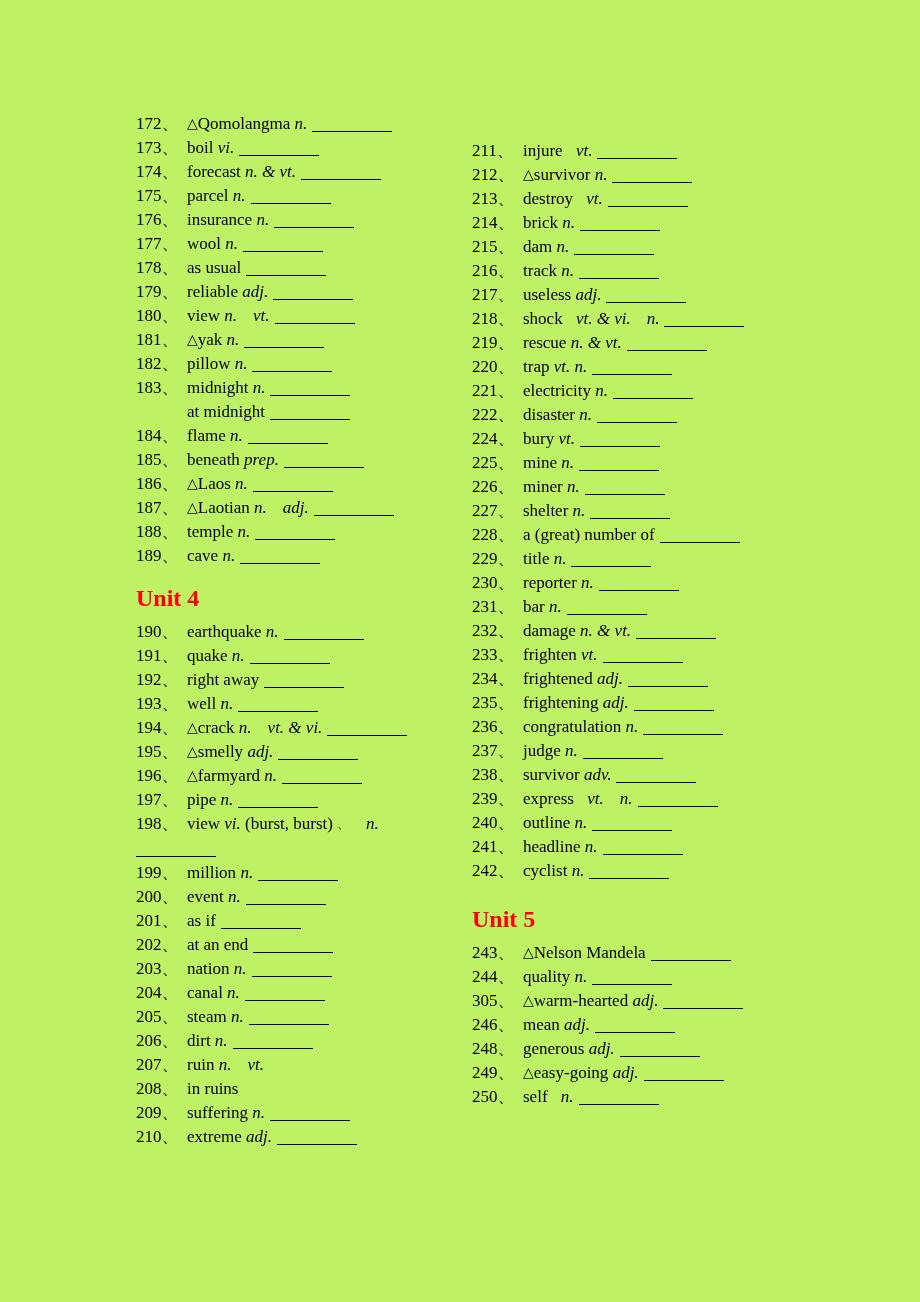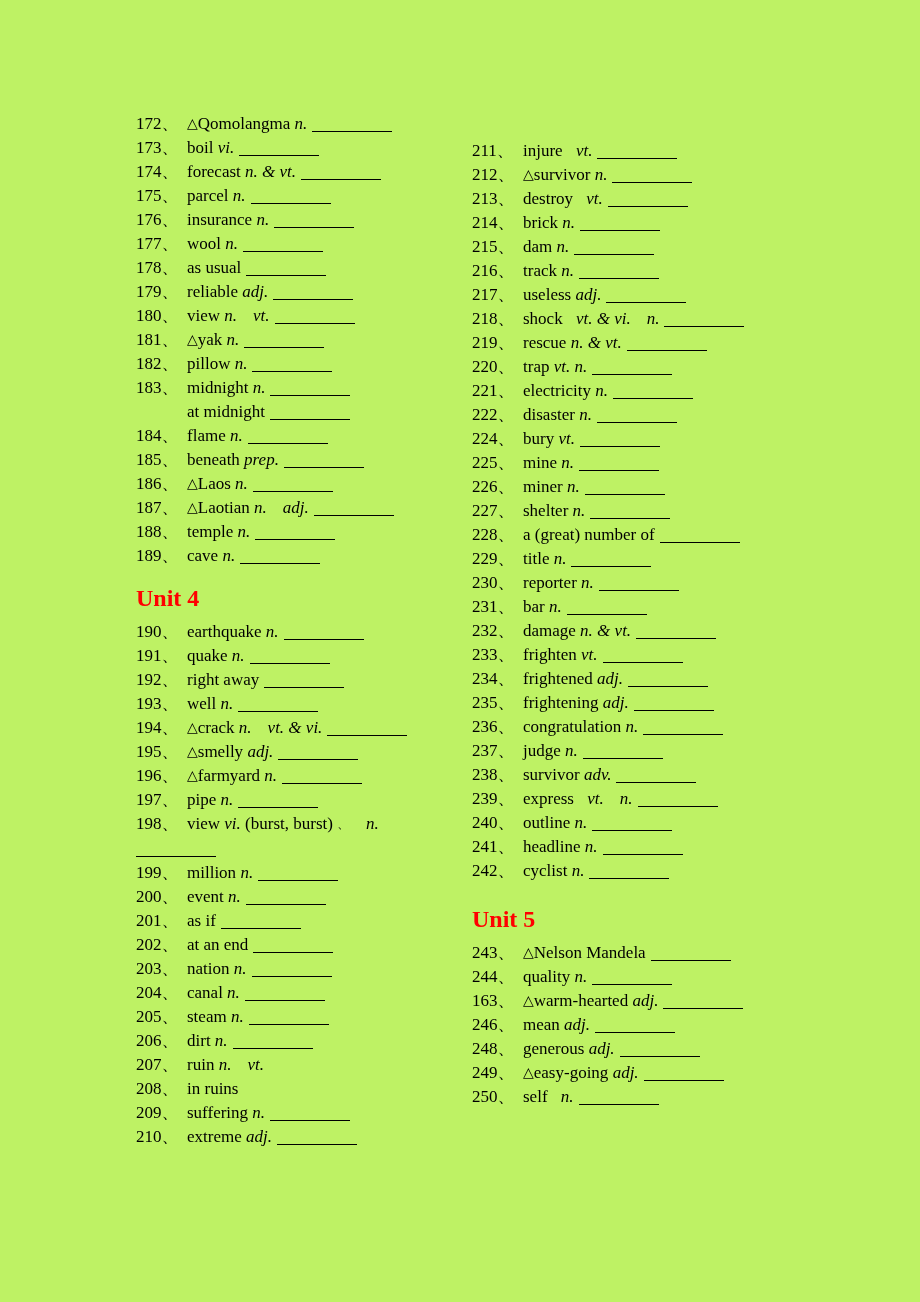--- a/index.html
+++ b/index.html
@@ -171,21 +171,21 @@
         <span class="entry"><span class="num">242、</span><span class="word">cyclist</span><span class="pos"> n.</span><span class="blank w1"></span></span>
       </div>
 
     <span class="spacer-lg"></span>
     <span class="unit-head">Unit 5</span>
     <span class="spacer-sm"></span>
 
     <div>
         <span class="entry"><span class="num">243、</span><span class="word"><span class="tri">△</span>Nelson Mandela</span><span class="blank w1"></span></span>
         <span class="entry"><span class="num">244、</span><span class="word">quality</span><span class="pos"> n.</span><span class="blank w1"></span></span>
-        <span class="entry"><span class="num">163、</span><span class="word"><span class="tri">△</span>warm-hearted</span><span class="pos"> adj.</span><span class="blank w1"></span></span>
+        <span class="entry"><span class="num">305、</span><span class="word"><span class="tri">△</span>warm-hearted</span><span class="pos"> adj.</span><span class="blank w1"></span></span>
         <span class="entry"><span class="num">246、</span><span class="word">mean</span><span class="pos"> adj.</span><span class="blank w1"></span></span>
         <span class="entry"><span class="num">248、</span><span class="word">generous</span><span class="pos"> adj.</span><span class="blank w1"></span></span>
         <span class="entry"><span class="num">249、</span><span class="word"><span class="tri">△</span>easy-going</span><span class="pos"> adj.</span><span class="blank w1"></span></span>
         <span class="entry"><span class="num">250、</span><span class="word">self</span><span class="gap-sm"></span><span class="pos"> n.</span><span class="blank w1"></span></span>
       </div>
   </div>
 
 </div>
 
 </body></html>

